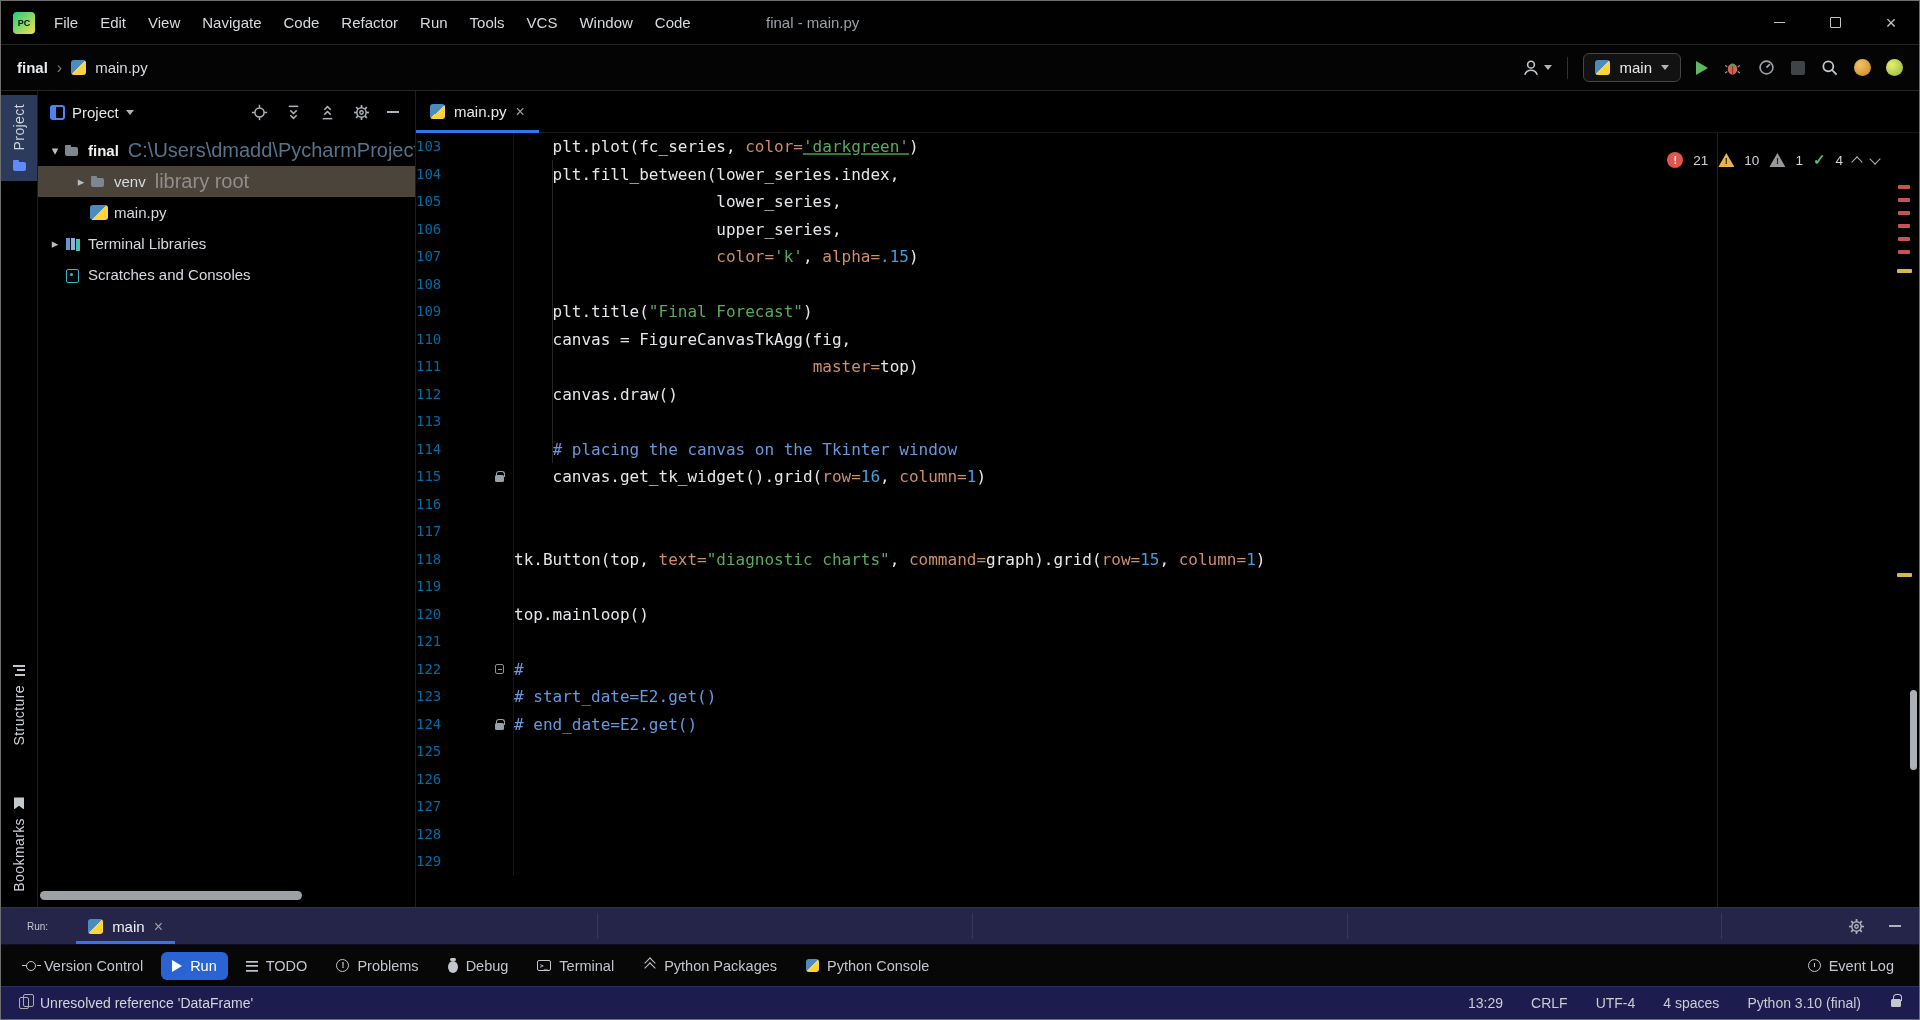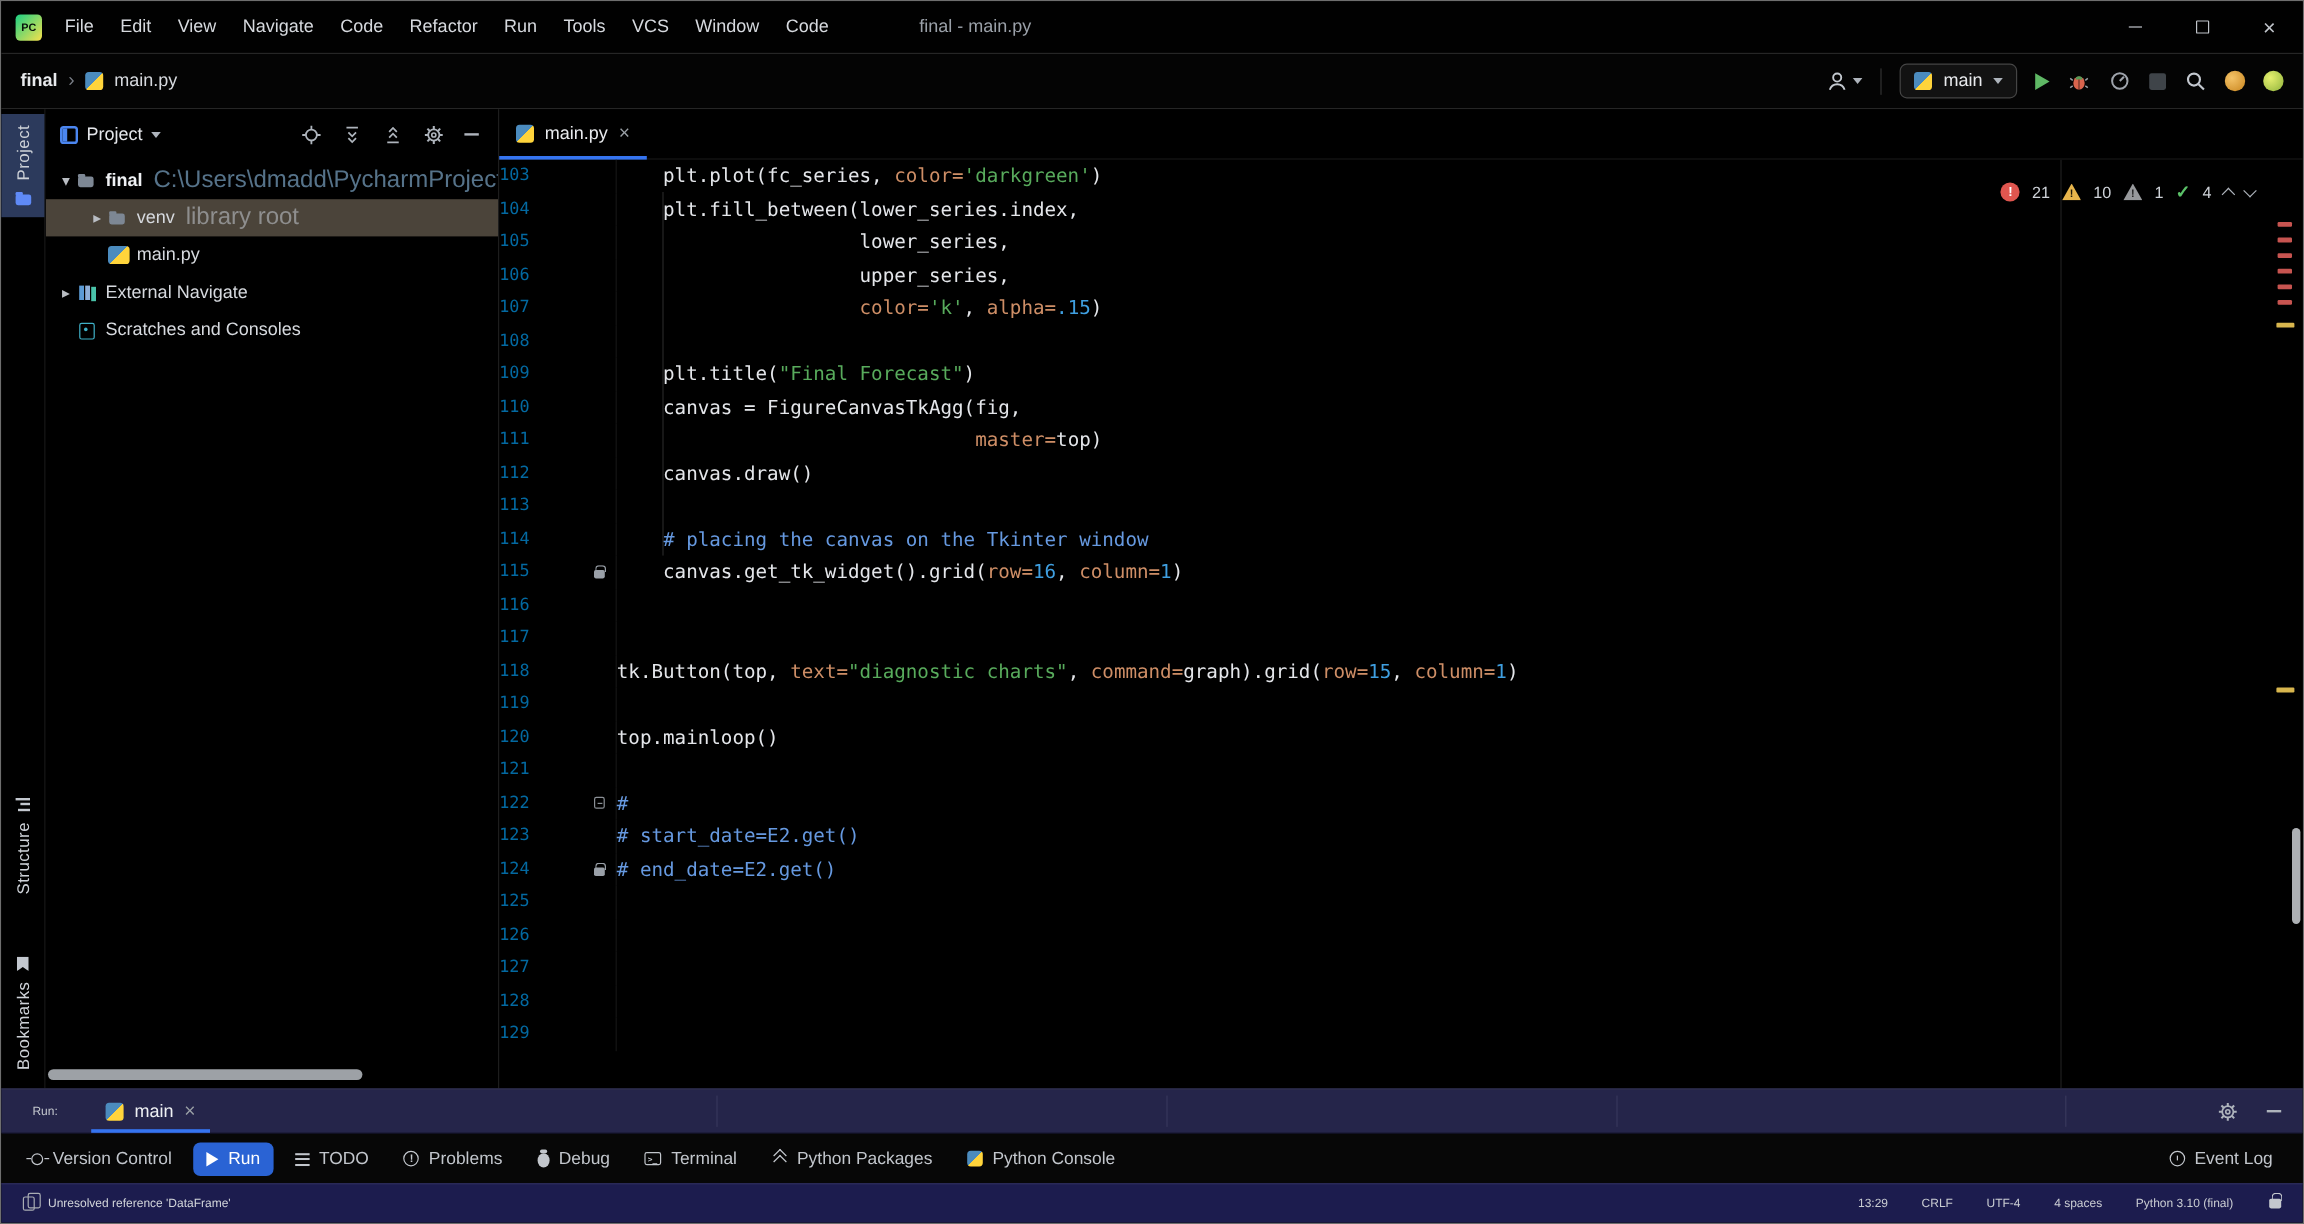--- a/index.html
+++ b/index.html
@@ -105,21 +105,21 @@
     background-image:linear-gradient(#aeb4bc,#aeb4bc),linear-gradient(#aeb4bc,#aeb4bc),linear-gradient(#aeb4bc,#aeb4bc);
     background-size:14px 1.8px;background-position:0 0,0 4.5px,0 9px;background-repeat:no-repeat}
 
   .editor-body{flex:1;position:relative;overflow:hidden}
   .code-line{display:flex;height:27.5px;line-height:27.5px}
   .ln{width:44px;flex:0 0 44px;text-align:left;color:#0369a1;font:14px/27.5px "DejaVu Sans Mono",monospace}
   .gi{width:54px;flex:0 0 54px;display:flex;align-items:center;justify-content:flex-end;padding-right:9px;
       border-right:1px solid #151515}
   .ct{white-space:pre;font:16px/27.5px "DejaVu Sans Mono",monospace;padding-left:0}
   .tk-d{color:#e4e6ea}.tk-p{color:#ce8e66}.tk-s{color:#58ab5c}.tk-n{color:#3f9fe0}.tk-c{color:#6699e0}
-  .tk-u{text-decoration-color:#2e7d32;text-decoration-thickness:1.5px}
+  .tk-u{text-decoration:underline;text-decoration-color:#2e7d32;text-decoration-thickness:1.5px}
   .gico{display:inline-block;position:relative}
   .gico-lock{width:9px;height:7px;background:#9aa0a8;border-radius:1.5px;margin-top:4px}
   .gico-lock::before{content:"";position:absolute;left:1px;top:-4px;width:7px;height:5px;border:1.6px solid #9aa0a8;
                      border-bottom:none;border-radius:3px 3px 0 0}
   .gico-fold{width:9px;height:10px;border:1px solid #8b9096;border-radius:2px}
   .gico-fold::before{content:"";position:absolute;left:2px;top:4px;width:4px;height:1.2px;background:#8b9096}
   .indent-guide{position:absolute;left:136px;top:27px;height:303px;width:1px;background:#262626}
   .margin-guide{position:absolute;left:1301px;top:0;bottom:0;width:1px;background:#1f1f1f}
 
   .inspections{position:absolute;top:18px;right:40px;display:flex;align-items:center;gap:10px;
@@ -173,21 +173,21 @@
   .i-python-packages::before,.i-python-packages::after{content:"";position:absolute;left:2.5px;width:7px;height:7px;
     border-left:1.7px solid currentColor;border-top:1.7px solid currentColor;transform:rotate(45deg)}
   .i-python-packages::before{top:0}.i-python-packages::after{top:4.5px}
   .i-python-console{width:13px;height:13px;border-radius:3px;background:linear-gradient(135deg,#4b8bbe 50%,#ffd43b 50%)}
   .i-event-log{width:13px;height:13px;border:1.6px solid currentColor;border-radius:50%}
   .i-event-log::before{content:"";position:absolute;left:5px;top:2.5px;width:1.6px;height:4px;background:currentColor}
   .toolbar-right{margin-left:auto;display:flex;align-items:center}
 
   
   .statusbar{height:33px;flex:0 0 33px;background:var(--status);display:flex;align-items:center;
-             padding:0 18px;border-top:1px solid #2e2e5e;font-size:10px;color:#d2d5da}
+             padding:0 18px;border-top:1px solid #2e2e5e;font-size:14px;color:#d2d5da}
   .sb-left{display:flex;align-items:center;gap:11px}
   .i-copy{width:10px;height:12px;border:1.5px solid #a9adb3;border-radius:2px;position:relative}
   .i-copy::before{content:"";position:absolute;left:2.5px;top:-4.5px;width:9px;height:11px;border:1.5px solid #a9adb3;border-radius:2px}
   #sb-items{margin-left:auto;display:flex;align-items:center;gap:28px;color:#c9ccd2}
   .i-lock{width:10px;height:8px;background:#c4c8ce;border-radius:1.5px;position:relative;margin-left:30px}
   .i-lock::before{content:"";position:absolute;left:1.5px;top:-5px;width:7px;height:6px;border:1.7px solid #c4c8ce;
                   border-bottom:none;border-radius:3.5px 3.5px 0 0}
 </style>
 </head>
 <body>
@@ -337,21 +337,21 @@
             <span class="tree-hint label">library root</span>
           </div>
           <div class="tree-row" style="padding-left: 34px;">
             <span class="tree-chev"></span>
             <span class="ti ti-python"></span>
             <span class="tree-name">main.py</span>
           </div>
           <div class="tree-row" style="padding-left: 8px;">
             <span class="tree-chev">▸</span>
             <span class="ti ti-library"></span>
-            <span class="tree-name">External Navigate</span>
+            <span class="tree-name">Terminal Libraries</span>
           </div>
           <div class="tree-row" style="padding-left: 8px;">
             <span class="tree-chev"></span>
             <span class="ti ti-scratch"></span>
             <span class="tree-name">Scratches and Consoles</span>
           </div>
         </div>
       <div class="pp-hscroll"></div>
     </section>
 

